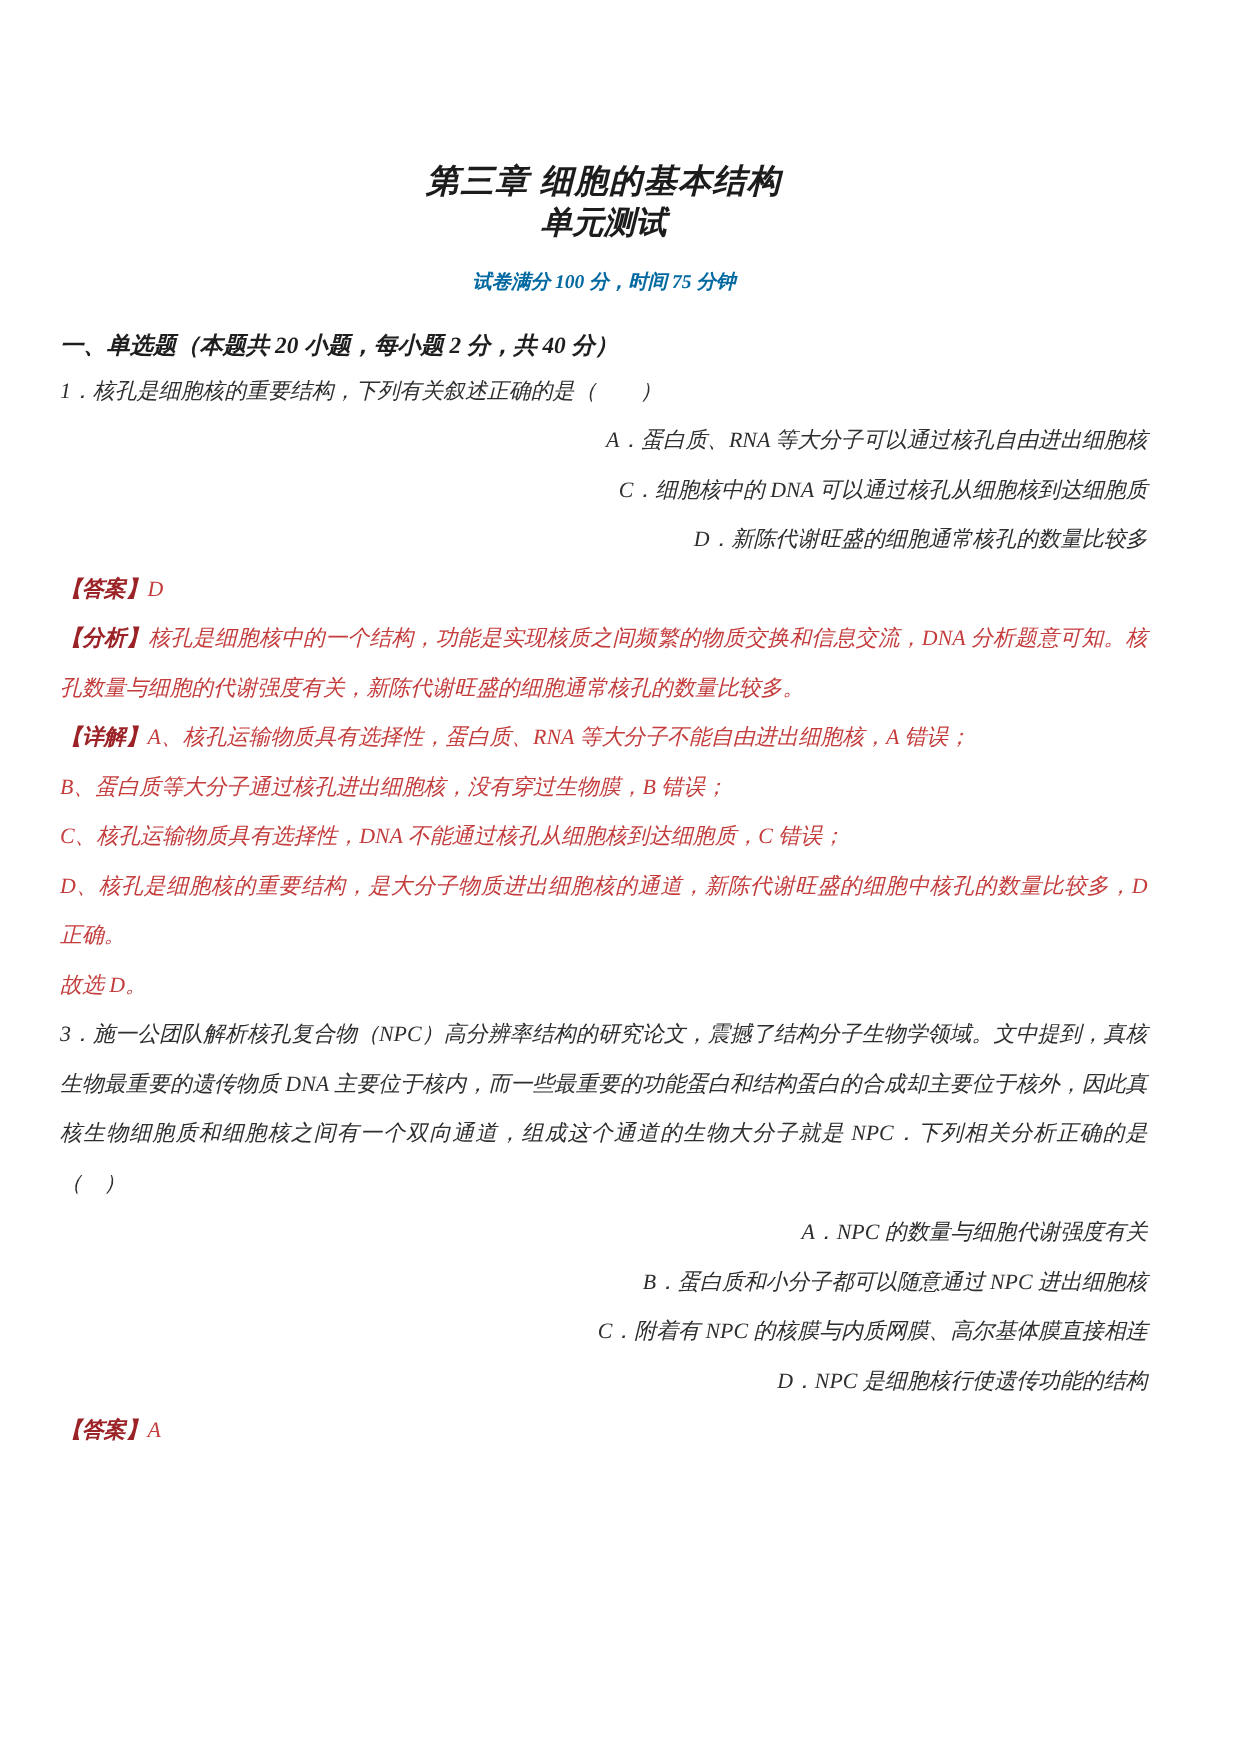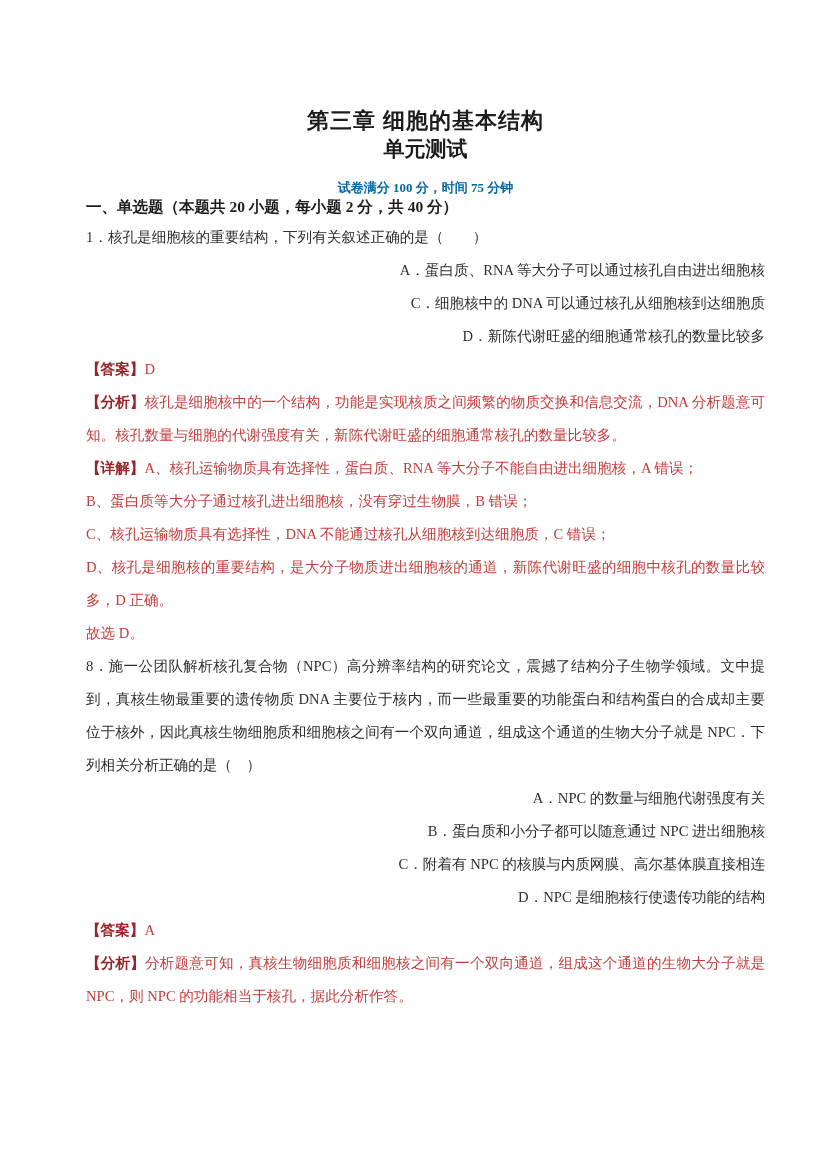--- a/index.html
+++ b/index.html
@@ -11,21 +11,22 @@
     width: 827px;
     height: 1169px;
     font-family: "Liberation Serif", "DejaVu Serif", serif;
     color: var(--ink, #2e2e2e);
     overflow: hidden;
   }
   .page {
     box-sizing: border-box;
     width: 827px;
     height: 1169px;
-    padding: 106px 62px 0 86px;
+    padding: 106px 62px 0 40px;
+    font-style: italic;
   }
   .chapter-title {
     text-align: center;
     font-family: "Liberation Sans", "DejaVu Sans", sans-serif;
     font-weight: bold;
     font-size: 22px;
     line-height: 30px;
     letter-spacing: 1px;
     color: #1c1c1c;
   }
@@ -42,20 +43,21 @@
     font-weight: bold;
     font-size: 13px;
     line-height: 16px;
     margin-top: 18px;
     color: #0369a1;
   }
   .section-heading {
     font-weight: bold;
     font-size: 15.5px;
     line-height: 22px;
+    margin-top: 24px;
     margin-bottom: 3px;
     color: #1e1e1e;
   }
   p.line {
     margin: 0;
     font-size: 14.6px;
     line-height: 33px;
     text-align: justify;
   }
   p.opt {
@@ -91,24 +93,23 @@
     <p class="line"><span class="lbl">【分析】</span><span class="red">核孔是细胞核中的一个结构，功能是实现核质之间频繁的物质交换和信息交流，DNA 分析题意可知。核孔数量与细胞的代谢强度有关，新陈代谢旺盛的细胞通常核孔的数量比较多。</span></p>
 
     <p class="line"><span class="lbl">【详解】</span><span class="red">A、核孔运输物质具有选择性，蛋白质、RNA 等大分子不能自由进出细胞核，A 错误；</span></p>
     <p class="line red">B、蛋白质等大分子通过核孔进出细胞核，没有穿过生物膜，B 错误；</p>
     <p class="line red">C、核孔运输物质具有选择性，DNA 不能通过核孔从细胞核到达细胞质，C 错误；</p>
     <p class="line red">D、核孔是细胞核的重要结构，是大分子物质进出细胞核的通道，新陈代谢旺盛的细胞中核孔的数量比较多，D 正确。</p>
     <p class="line red">故选 D。</p>
   </div>
 
   <div>
-    <p class="line">8．施一公团队解析核孔复合物（NPC）高分辨率结构的研究论文，震撼了结构分子生物学领域。文中提到，真核生物最重要的遗传物质 DNA 主要位于核内，而一些最重要的功能蛋白和结构蛋白的合成却主要位于核外，因此真核生物细胞质和细胞核之间有一个双向通道，组成这个通道的生物大分子就是 NPC．下列相关分析正确的是（　）</p>
+    <p class="line">3．施一公团队解析核孔复合物（NPC）高分辨率结构的研究论文，震撼了结构分子生物学领域。文中提到，真核生物最重要的遗传物质 DNA 主要位于核内，而一些最重要的功能蛋白和结构蛋白的合成却主要位于核外，因此真核生物细胞质和细胞核之间有一个双向通道，组成这个通道的生物大分子就是 NPC．下列相关分析正确的是（　）</p>
     <p class="line opt">A．NPC 的数量与细胞代谢强度有关</p>
     <p class="line opt">B．蛋白质和小分子都可以随意通过 NPC 进出细胞核</p>
     <p class="line opt">C．附着有 NPC 的核膜与内质网膜、高尔基体膜直接相连</p>
     <p class="line opt">D．NPC 是细胞核行使遗传功能的结构</p>
 
     <p class="line"><span class="lbl">【答案】</span><span class="red">A</span></p>
 
-    <p class="line"><span class="lbl">【分析】</span><span class="red">分析题意可知，真核生物细胞质和细胞核之间有一个双向通道，组成这个通道的生物大分子就是 NPC，则 NPC 的功能相当于核孔，据此分析作答。</span></p>
   </div>
 
 </div>
 
 </body></html>

